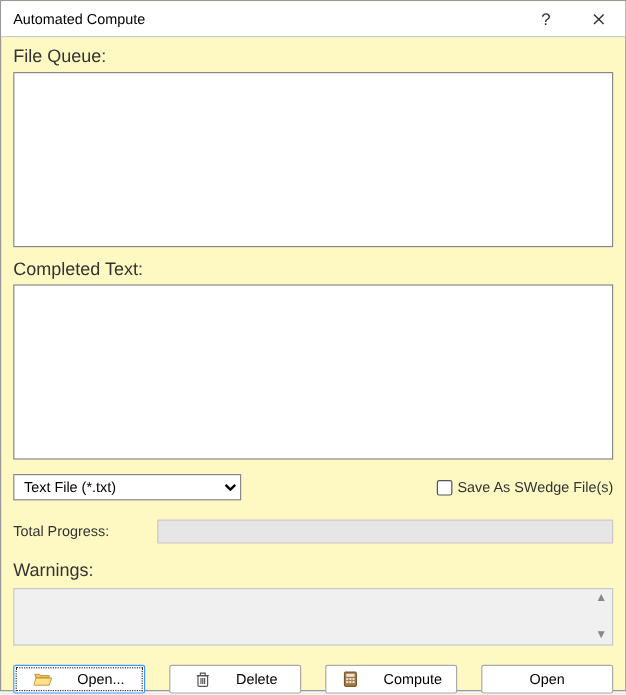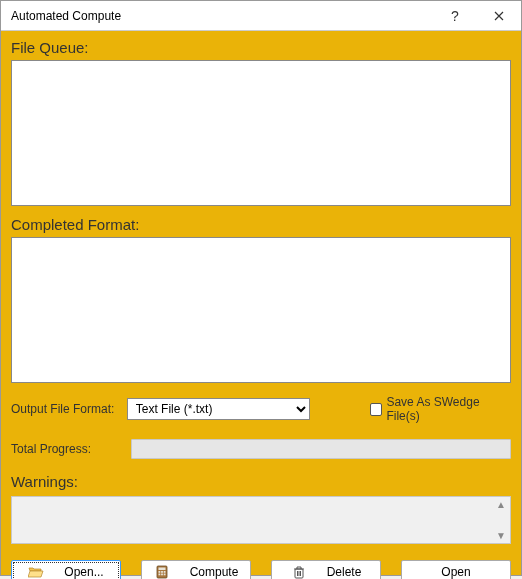--- a/index.html
+++ b/index.html
@@ -8,21 +8,21 @@
       font-size: 12px;
       background: #f0f0f0;
       color: #333;
       width: 522px;
       height: 579px;
       overflow: hidden;
     }
     .dialog {
       width: 522px;
       height: 576px;
-      background: #eab308;
+      background: #fef9c3;
       border: 1px solid #999;
       display: flex;
       flex-direction: column;
     }
     .titlebar {
       height: 30px;
       background: #fff;
       border-bottom: 1px solid #ccc;
       display: flex;
       align-items: center;
@@ -179,25 +179,24 @@
     </div>
   </div>
 
   <div class="content">
 
     <div class="label">File Queue:</div>
     <div id="file-queue-box" class="listbox"></div>
 
     <div class="row-gap"></div>
 
-    <div class="label">Completed Format:</div>
+    <div class="label">Completed Text:</div>
     <div id="completed-box" class="listbox"></div>
 
     <div class="format-row">
-      <div class="format-label">Output File Format:</div>
       <select class="dropdown">
         <option>Text File (*.txt)</option>
       </select>
       <div class="spacer-flex"></div>
       <label class="checkbox-wrap">
         <span class="checkbox"></span>
         <span>Save As SWedge File(s)</span>
       </label>
     </div>
 
@@ -216,43 +215,43 @@
 
   <div class="button-row">
     <button class="btn-main focused">
       <span class="btn-icon">
         <svg width="16" height="14" viewBox="0 0 16 14">
             <path d="M1 3 h4 l1 1 h7 v2 H2 z" fill="#f5c451" stroke="#b5872b" stroke-width="0.7"></path>
             <path d="M2 6 h13 l-2 6 H0 z" fill="#ffe08a" stroke="#b5872b" stroke-width="0.7"></path>
           </svg>
       </span>
       <span class="btn-text">Open...</span>
+    </button>
+    <button class="btn-main">
+      <span class="btn-icon">
+        <svg width="14" height="14" viewBox="0 0 14 14">
+            <rect x="3" y="4" width="8" height="9" rx="1" fill="none" stroke="#555" stroke-width="1"></rect>
+            <path d="M2 4 h10 M5 4 V2 h4 v2 M5.5 6 v5 M7 6 v5 M8.5 6 v5" stroke="#555" stroke-width="1" fill="none"></path>
+          </svg>
+      </span>
+      <span class="btn-text">Delete</span>
     </button>
     <button class="btn-main">
       <span class="btn-icon">
         <svg width="14" height="14" viewBox="0 0 14 14">
             <rect x="2" y="1" width="10" height="12" rx="1" fill="#a8773e" stroke="#6b4a22" stroke-width="0.8"></rect>
             <rect x="3.5" y="2.5" width="7" height="2.5" fill="#e8e4d8"></rect>
             <rect x="3.5" y="6" width="1.8" height="1.8" fill="#e8e4d8"></rect>
             <rect x="6.1" y="6" width="1.8" height="1.8" fill="#e8e4d8"></rect>
             <rect x="8.7" y="6" width="1.8" height="1.8" fill="#e8e4d8"></rect>
             <rect x="3.5" y="8.5" width="1.8" height="1.8" fill="#e8e4d8"></rect>
             <rect x="6.1" y="8.5" width="1.8" height="1.8" fill="#e8e4d8"></rect>
             <rect x="8.7" y="8.5" width="1.8" height="1.8" fill="#e8e4d8"></rect>
           </svg>
       </span>
       <span class="btn-text">Compute</span>
     </button>
     <button class="btn-main">
-      <span class="btn-icon">
-        <svg width="14" height="14" viewBox="0 0 14 14">
-            <rect x="3" y="4" width="8" height="9" rx="1" fill="none" stroke="#555" stroke-width="1"></rect>
-            <path d="M2 4 h10 M5 4 V2 h4 v2 M5.5 6 v5 M7 6 v5 M8.5 6 v5" stroke="#555" stroke-width="1" fill="none"></path>
-          </svg>
-      </span>
-      <span class="btn-text">Delete</span>
-    </button>
-    <button class="btn-main">
       <span class="btn-text">Open</span>
     </button>
   </div>
 
 </div>
 
 </body></html>

